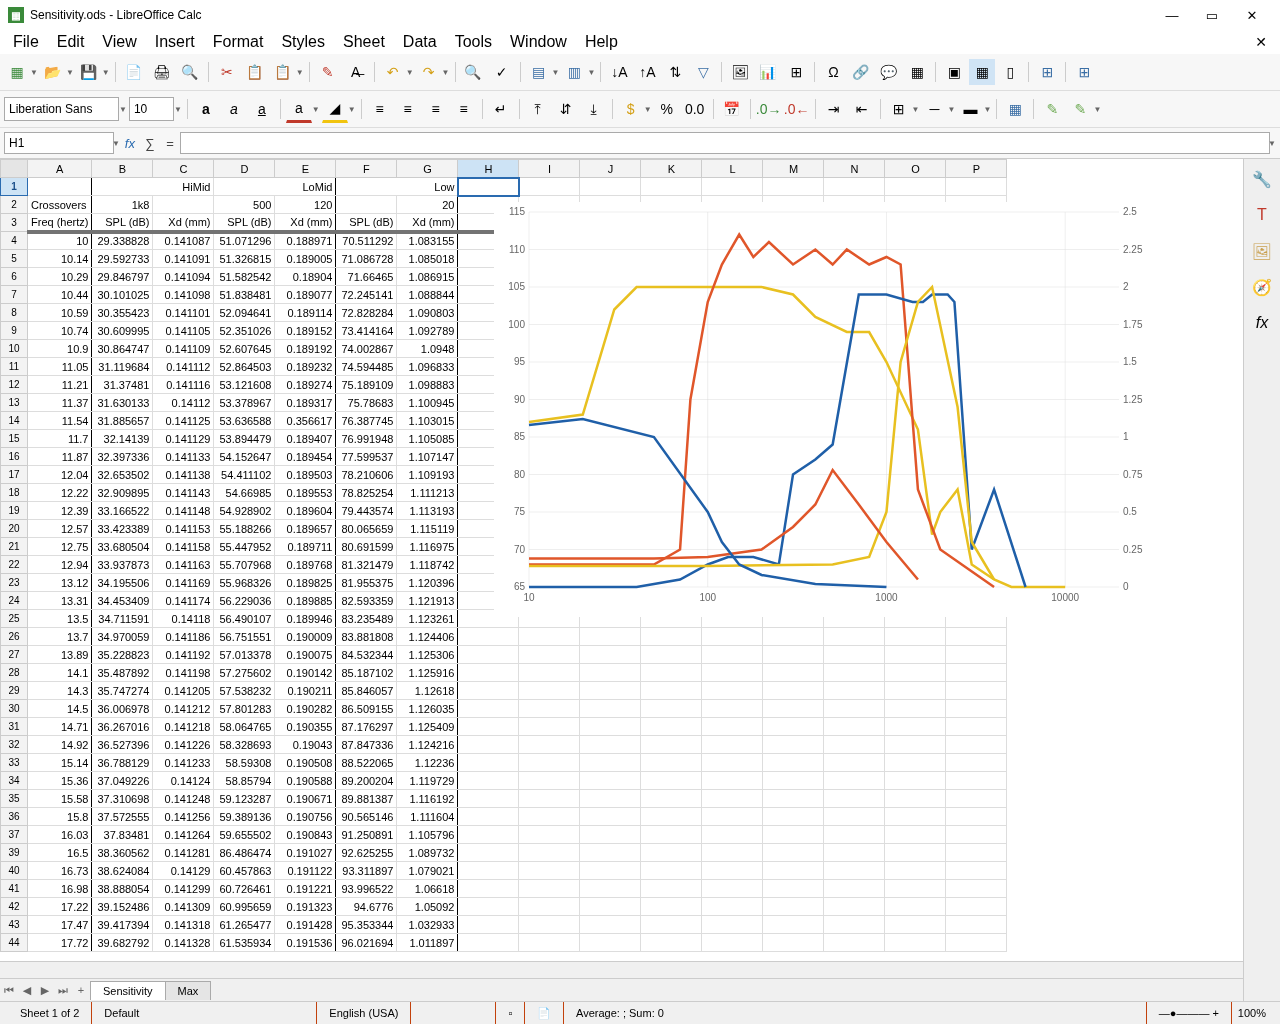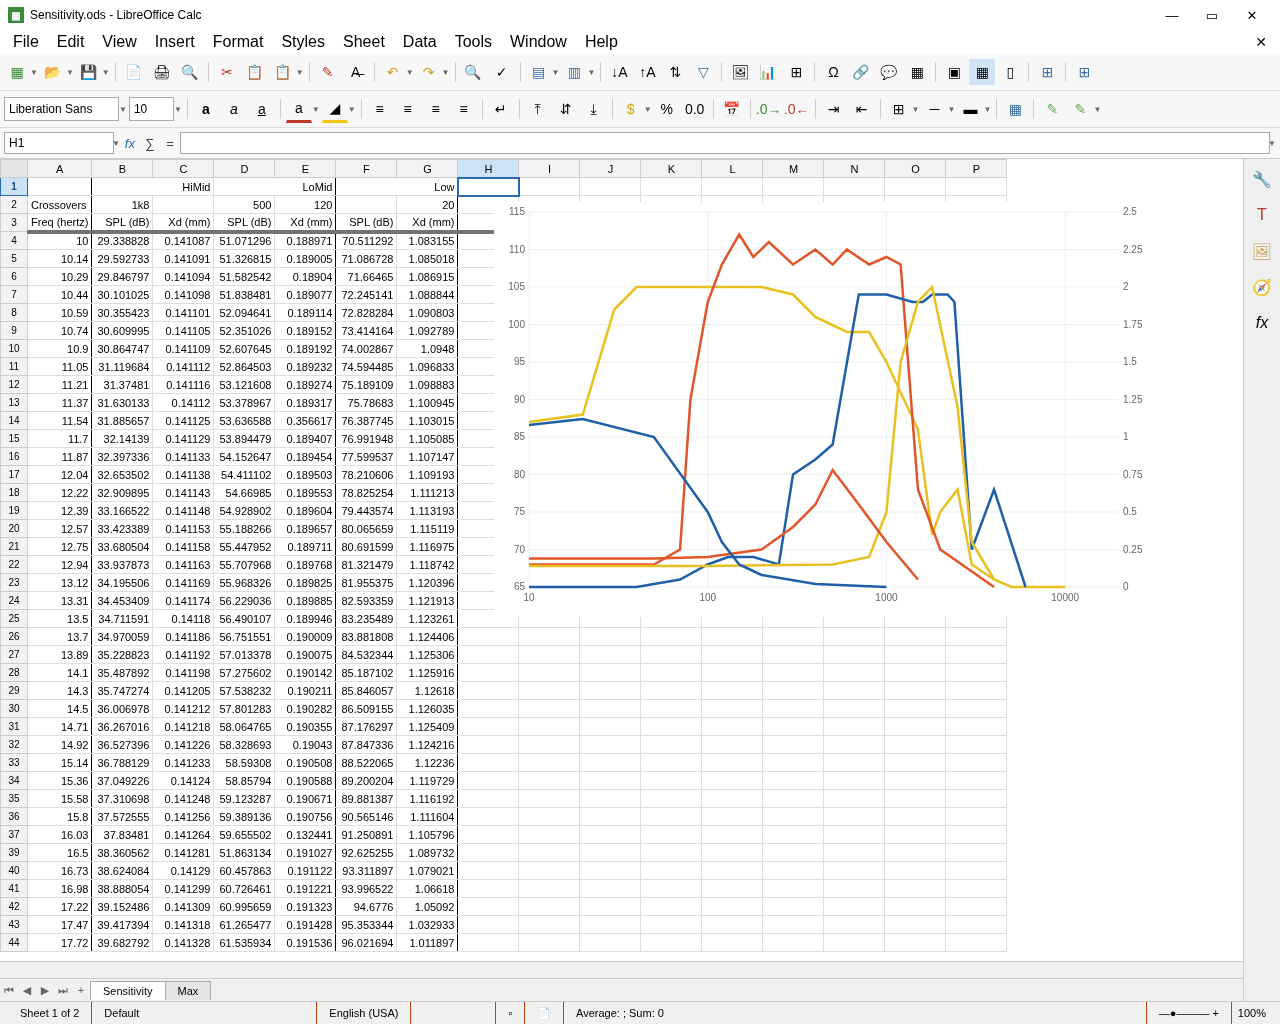--- a/index.html
+++ b/index.html
@@ -909,39 +909,39 @@
                 <td></td>
                 <td></td>
                 <td></td>
               </tr>
               <tr>
                 <th class="rowh">37</th>
                 <td class="thick-r">16.03</td>
                 <td>37.83481</td>
                 <td>0.141264</td>
                 <td>59.655502</td>
-                <td class="thick-r">0.132441</td>
+                <td class="thick-r">0.190843</td>
                 <td>91.250891</td>
                 <td class="thick-r">1.105796</td>
                 <td></td>
                 <td></td>
                 <td></td>
                 <td></td>
                 <td></td>
                 <td></td>
                 <td></td>
                 <td></td>
                 <td></td>
               </tr>
               <tr>
                 <th class="rowh">39</th>
                 <td class="thick-r">16.5</td>
                 <td>38.360562</td>
                 <td>0.141281</td>
-                <td>51.863134</td>
+                <td>86.486474</td>
                 <td class="thick-r">0.191027</td>
                 <td>92.625255</td>
                 <td class="thick-r">1.089732</td>
                 <td></td>
                 <td></td>
                 <td></td>
                 <td></td>
                 <td></td>
                 <td></td>
                 <td></td>

